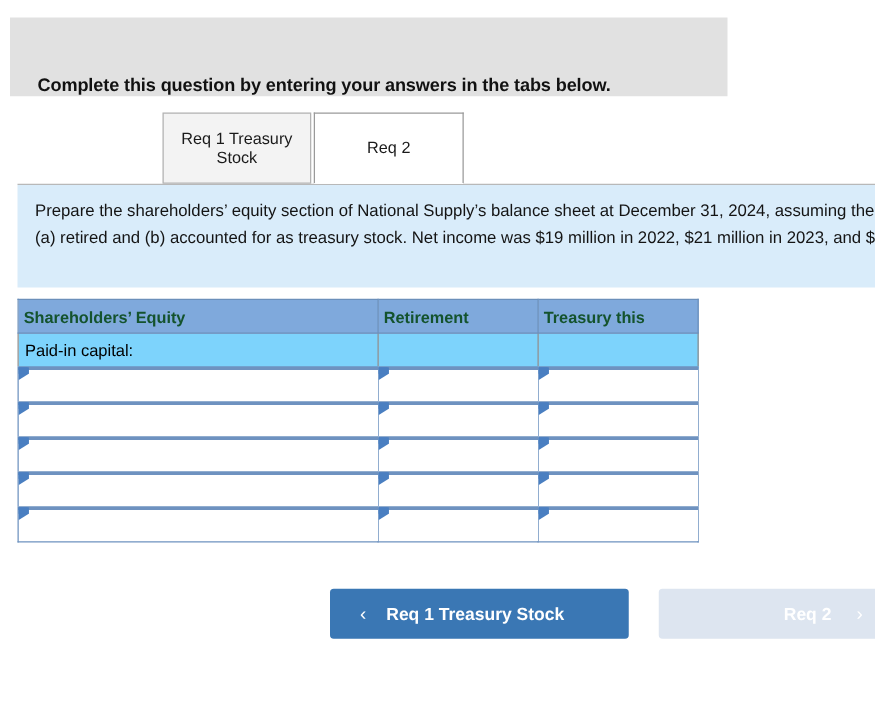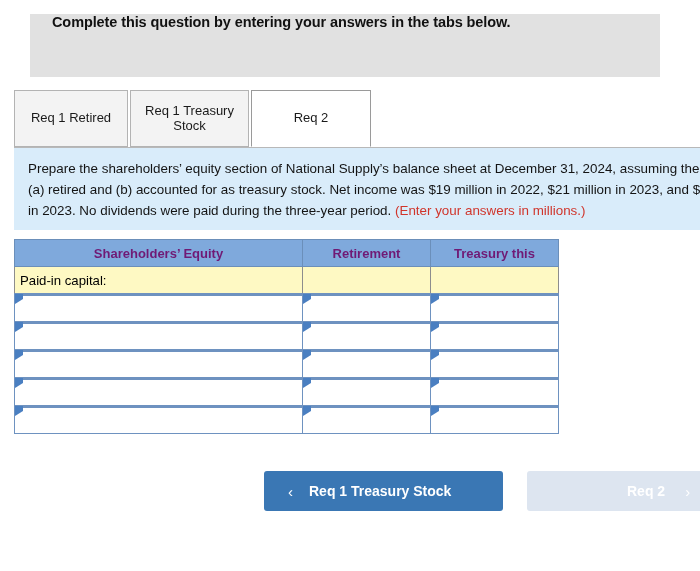--- a/index.html
+++ b/index.html
@@ -12,27 +12,27 @@
   }
   body {
     font-family: "Liberation Sans", sans-serif;
     color: #000000;
     -webkit-font-smoothing: antialiased;
   }
 
   
   .banner {
     position: absolute;
-    left: 30px;
+    left: 8px;
     top: 14px;
-    width: 630px;
+    width: 574px;
     height: 63px;
     background: #e1e1e1;
     display: flex;
-    align-items: flex-start;
+    align-items: flex-end;
   }
   .banner-text {
     font-size: 14.5px;
     font-weight: bold;
     color: #111111;
     padding-left: 22px;
     letter-spacing: -0.1px;
     white-space: nowrap;
   }
 
@@ -109,34 +109,34 @@
   .sheet table {
     border-collapse: collapse;
     width: 545px;
     table-layout: fixed;
   }
   .col-label { width: 288px; }
   .col-amt   { width: 128px; }
 
   .sheet th {
     background: #7fa9dc;
-    color: #701a75;
+    color: #14532d;
     font-size: 13px;
     font-weight: bold;
     height: 26px;
     border: 1px solid #6b8fba;
-    text-align: center;
+    text-align: left;
     padding: 0 4px;
   }
   .sheet td {
     border: 1px solid #8d8d8d;
     height: 26px;
     font-size: 13.2px;
     padding: 0 0 0 5px;
-    background: #fef9c3;
+    background: #7dd3fc;
     vertical-align: middle;
   }
   td.blank { padding: 0; }
 
   
   tr.inputrow td {
     position: relative;
     border: 1px solid #6e92c0;
     border-top: 3px solid #6e92c0;
     height: 25px;
@@ -221,35 +221,31 @@
 </style>
 </head>
 <body>
 
 <div class="banner">
   <span class="banner-text">Complete this question by entering your answers in the tabs below.</span>
 </div>
 
 <div class="tabstrip">
   <div class="tabstrip-baseline"></div>
-  <div class="tab" id="tab0">
-    <span>Req 1 Retired</span>
-  </div>
   <div class="tab" id="tab1">
     <span>Req 1 Treasury Stock</span>
   </div>
   <div class="tab active" id="tab2">
     <span>Req 2</span>
   </div>
 </div>
 
 <div class="instructions">
   <p>Prepare the shareholders’ equity section of National Supply’s balance sheet at December 31, 2024, assuming the shares are</p>
   <p>(a) retired and (b) accounted for as treasury stock. Net income was $19 million in 2022, $21 million in 2023, and $23 million</p>
-  <p><span>in 2023. No dividends were paid during the three-year period. </span><span class="red">(Enter your answers in millions.)</span></p>
 </div>
 
 <div class="sheet">
   <table>
     <colgroup>
       <col class="col-label">
         <col class="col-amt">
         <col class="col-amt">
     </colgroup>
     <thead>

